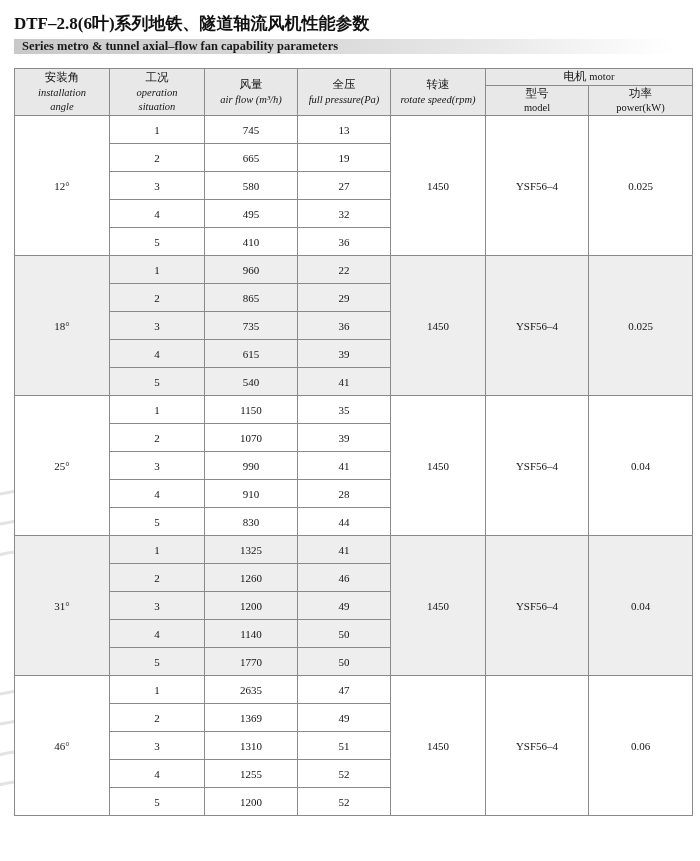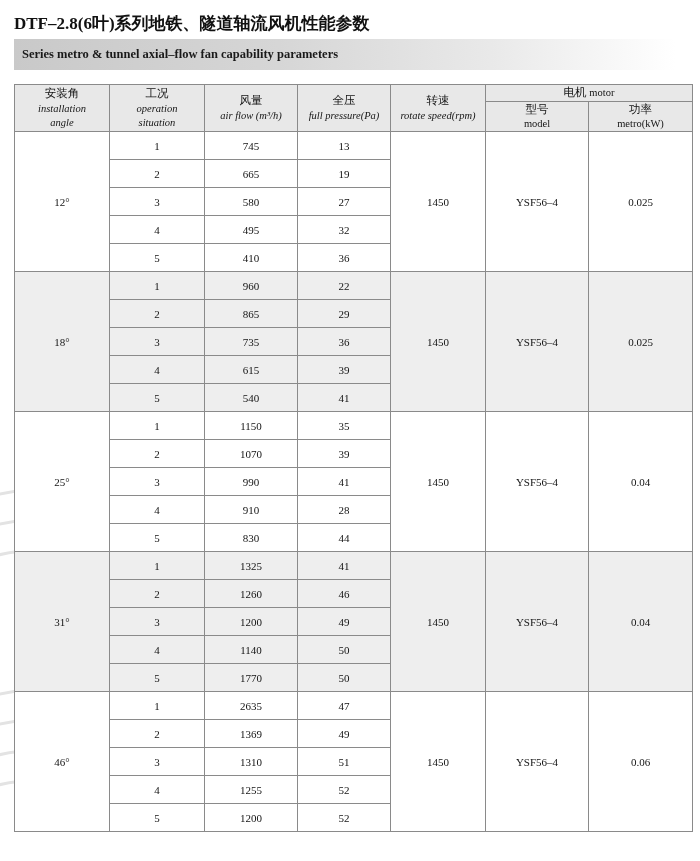--- a/index.html
+++ b/index.html
@@ -24,21 +24,21 @@
   .doc-title {
     font-family: "Liberation Serif", serif;
     font-size: 17px;
     font-weight: bold;
     letter-spacing: 0px;
     margin: 2px 0 4px 4px;
     color: #111;
     white-space: nowrap;
   }
   .subtitle-bar {
-    height: 31px;
+    height: 15px;
     background: linear-gradient(to right, #c9c9c9 0%, #d6d6d6 40%, #e9e9e9 72%, #ffffff 100%);
     display: flex;
     align-items: center;
     margin: 0 0 14px 4px;
     width: 662px;
   }
   .subtitle-bar .subtitle-text {
     font-family: "Liberation Serif", serif;
     font-weight: bold;
     font-size: 12.5px;
@@ -180,21 +180,21 @@
             <span class="en non-italic" style="display:inline">motor</span>
           </th>
         </tr>
         <tr>
           <th>
             <span class="cn">型号</span>
             <span class="en non-italic">model</span>
           </th>
           <th>
             <span class="cn">功率</span>
-            <span class="en non-italic">metro(kW)</span>
+            <span class="en non-italic">power(kW)</span>
           </th>
         </tr>
       </thead>
       <tbody id="table-body">
           <tr class="grp-even">
             <td rowspan="5" class="angle-cell">12°</td>
             <td class="num">1</td>
             <td class="num">745</td>
             <td class="num">13</td>
             <td rowspan="5" class="num">1450</td>

